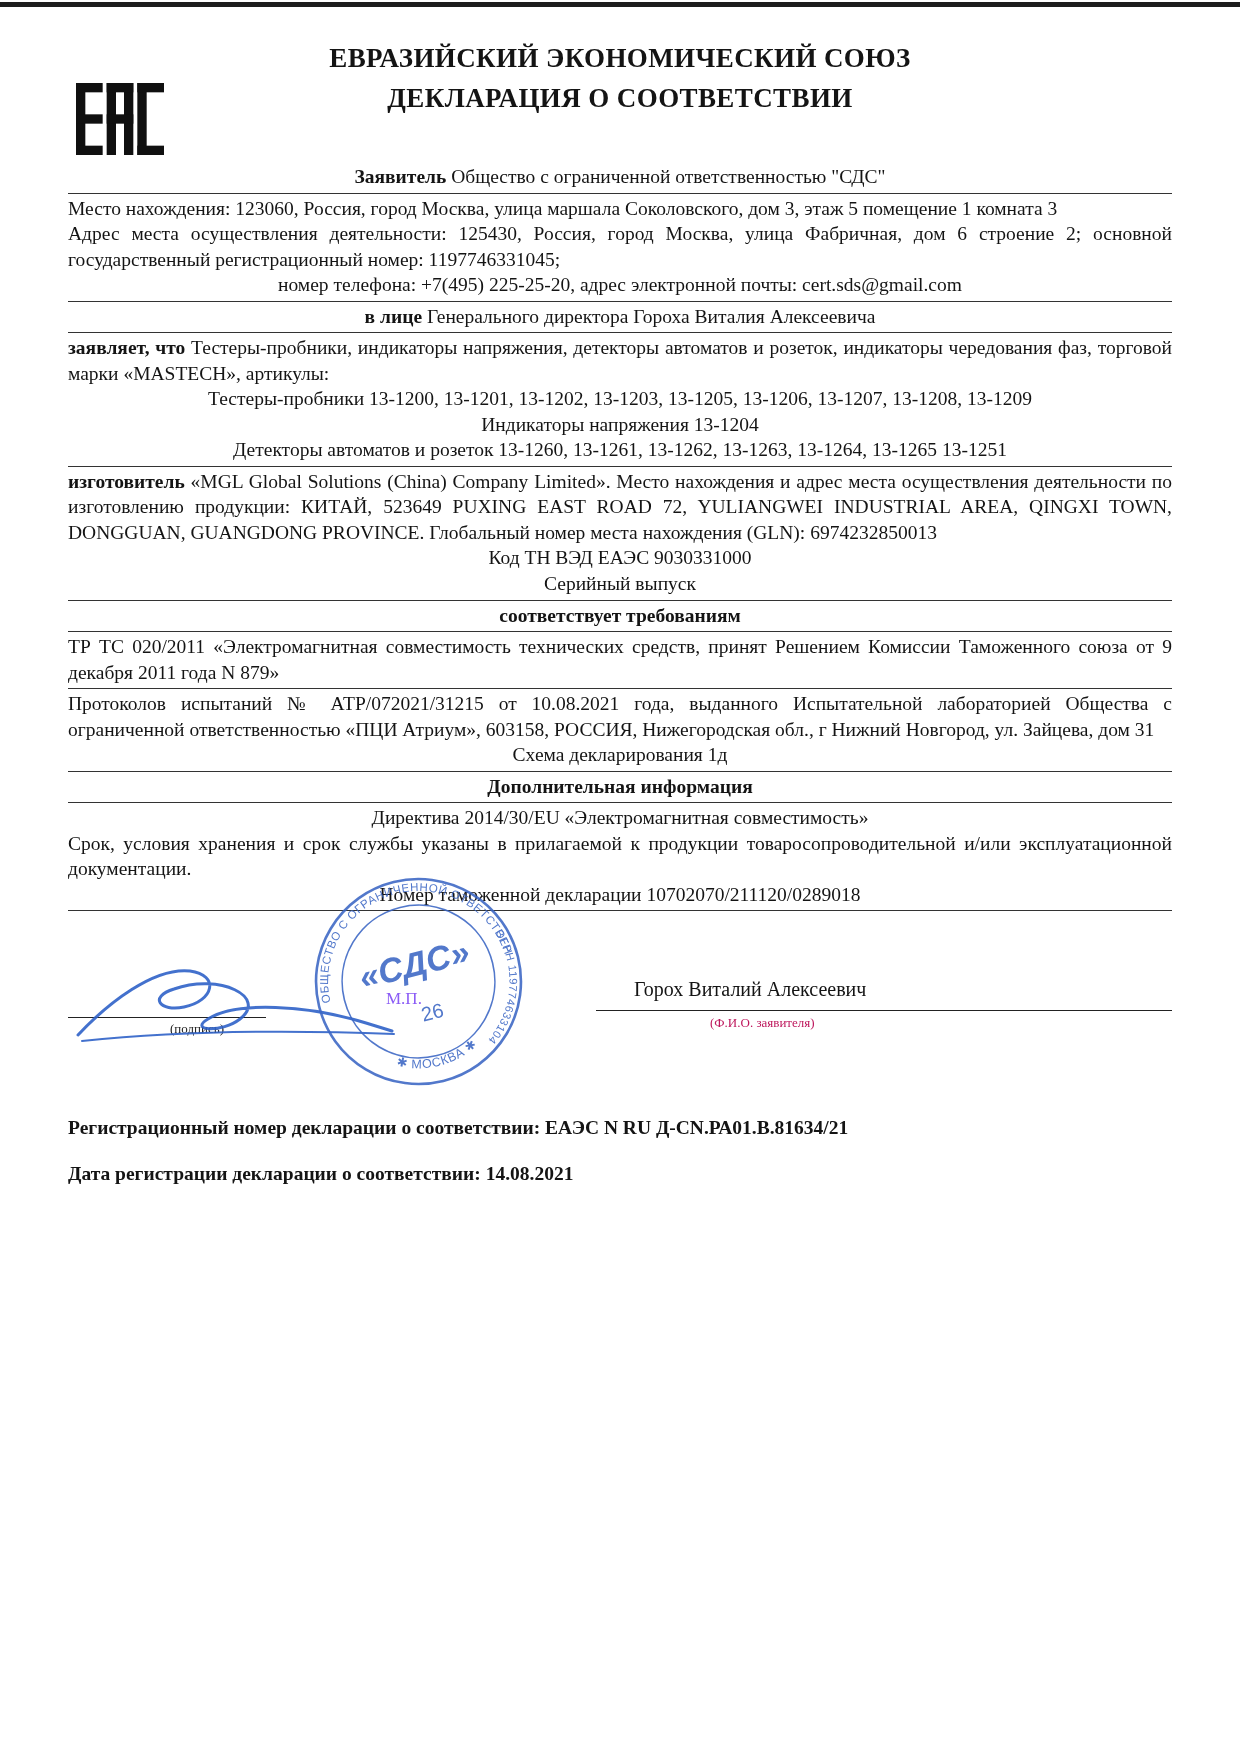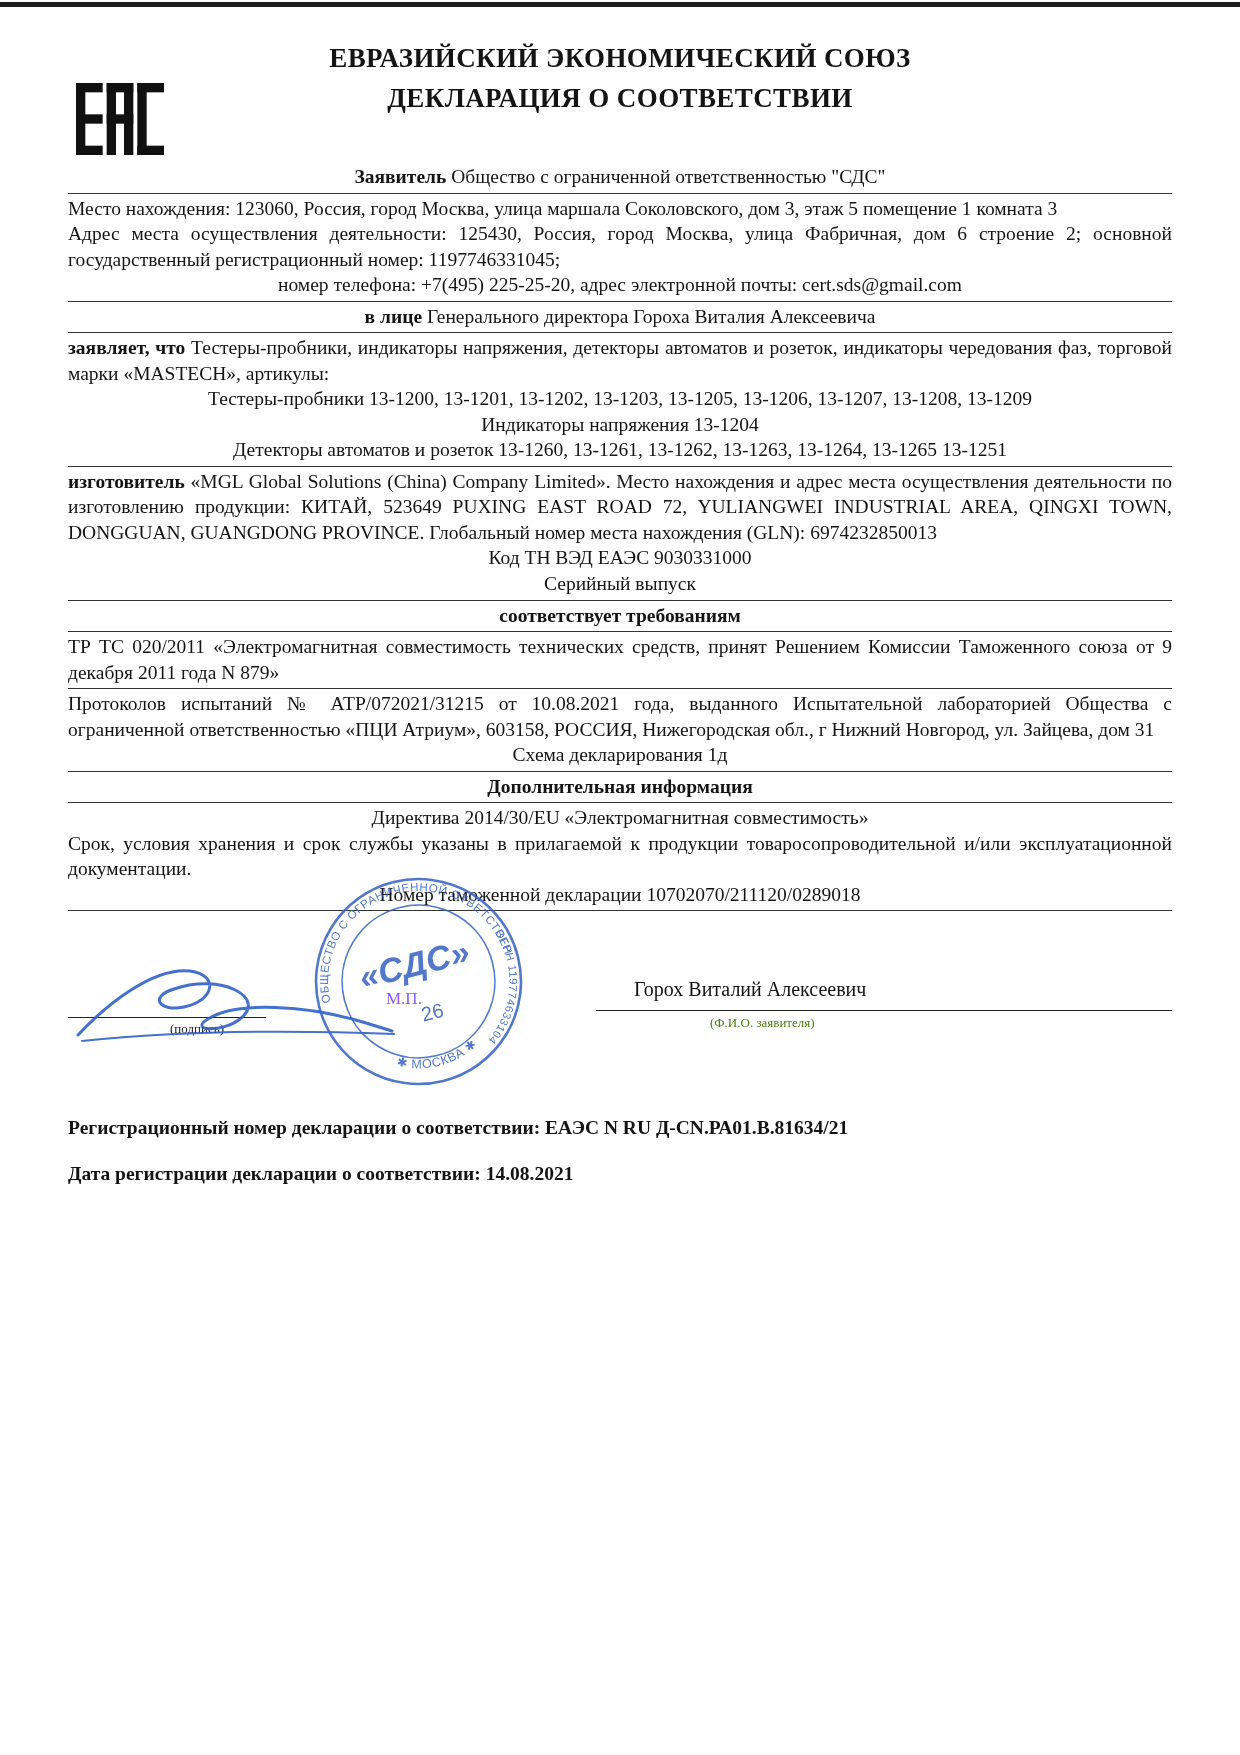--- a/index.html
+++ b/index.html
@@ -29,21 +29,21 @@
   .sig-area { position:relative; height:182px; }
   .sig-svg { position:absolute; left:2px; top:28px; width:330px; height:108px; z-index:2; }
   .sig-line { position:absolute; left:0; top:106px; width:198px; border-top:1.5px solid #222; }
   .sig-caption { position:absolute; left:102px; top:110px; font-size:13px; color:#222; }
   .mp-label { position:absolute; left:318px; top:78px; font-size:17px; color:#8b5cf6; }
   .stamp { position:absolute; left:240px; top:-40px; width:221px; height:221px; z-index:3; opacity:.88; }
   .stamp text { font-family:"Liberation Sans","DejaVu Sans",sans-serif; fill:#3b66c4; }
   .stamp .ring { letter-spacing:.6px; }
   .fio-name { position:absolute; left:566px; top:24px; font-size:20px;margin-top:43px; }
   .fio-line { position:absolute; left:528px; right:0; top:99px; border-top:1.5px solid #222; }
-  .fio-caption { position:absolute; left:642px; top:104px; font-size:13px; color:#4d7c0f; }
+  .fio-caption { position:absolute; left:642px; top:104px; font-size:13px; color:#be185d; }
 
   
   .footer-line { margin:0; font-size:19.5px; font-weight:bold; }
   .footer-line.first { margin-top:24px; }
   .footer-line.second { margin-top:24px; }
 </style>
 </head>
 <body>
 
 <div class="page">

